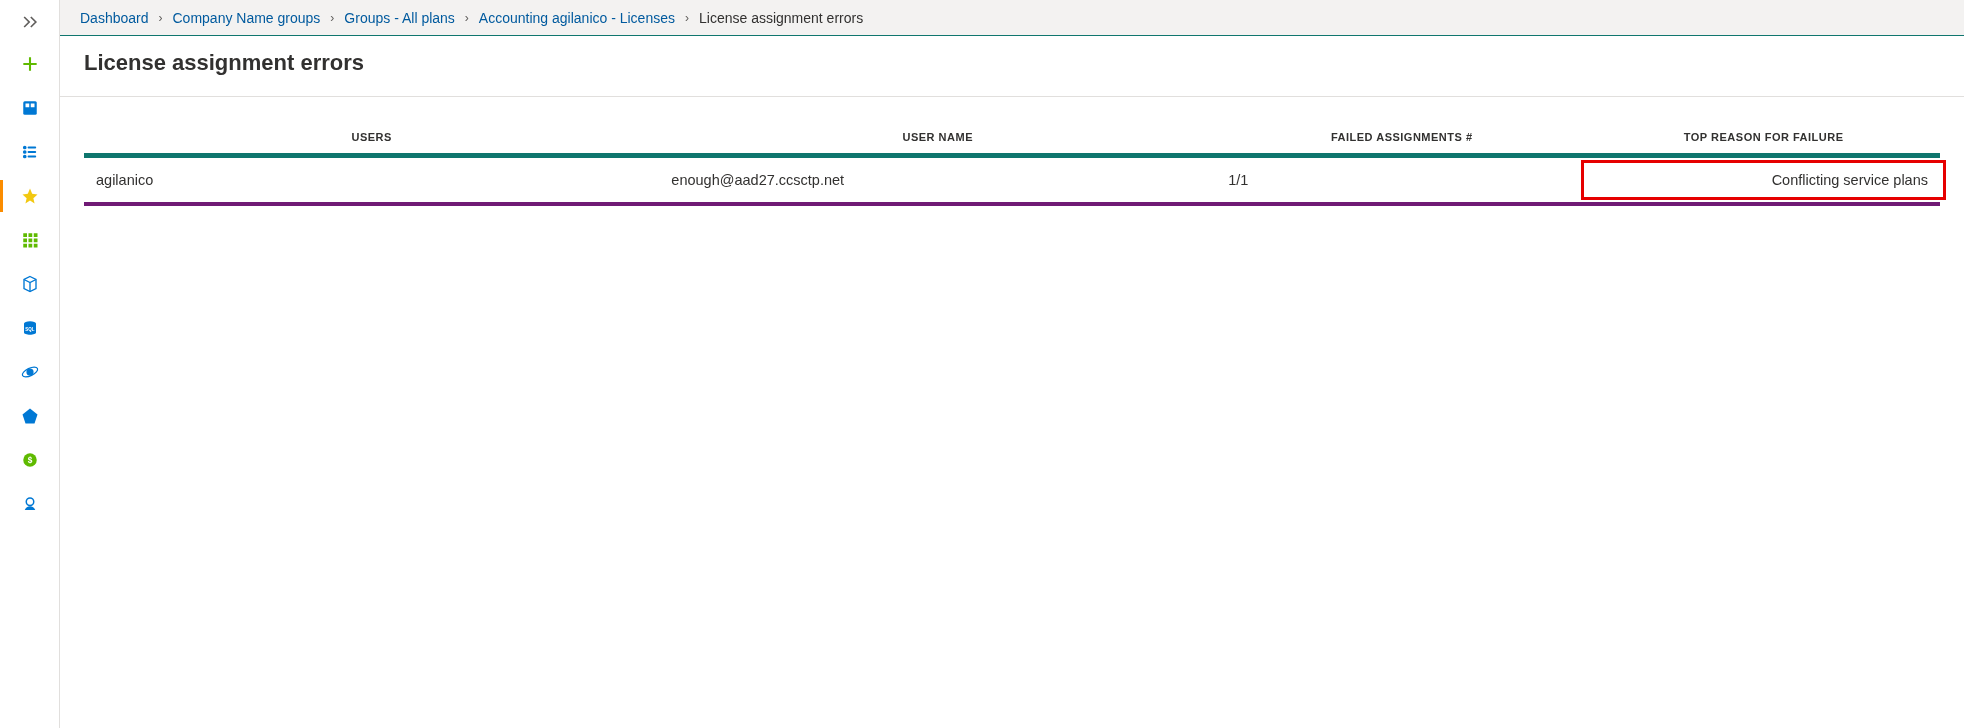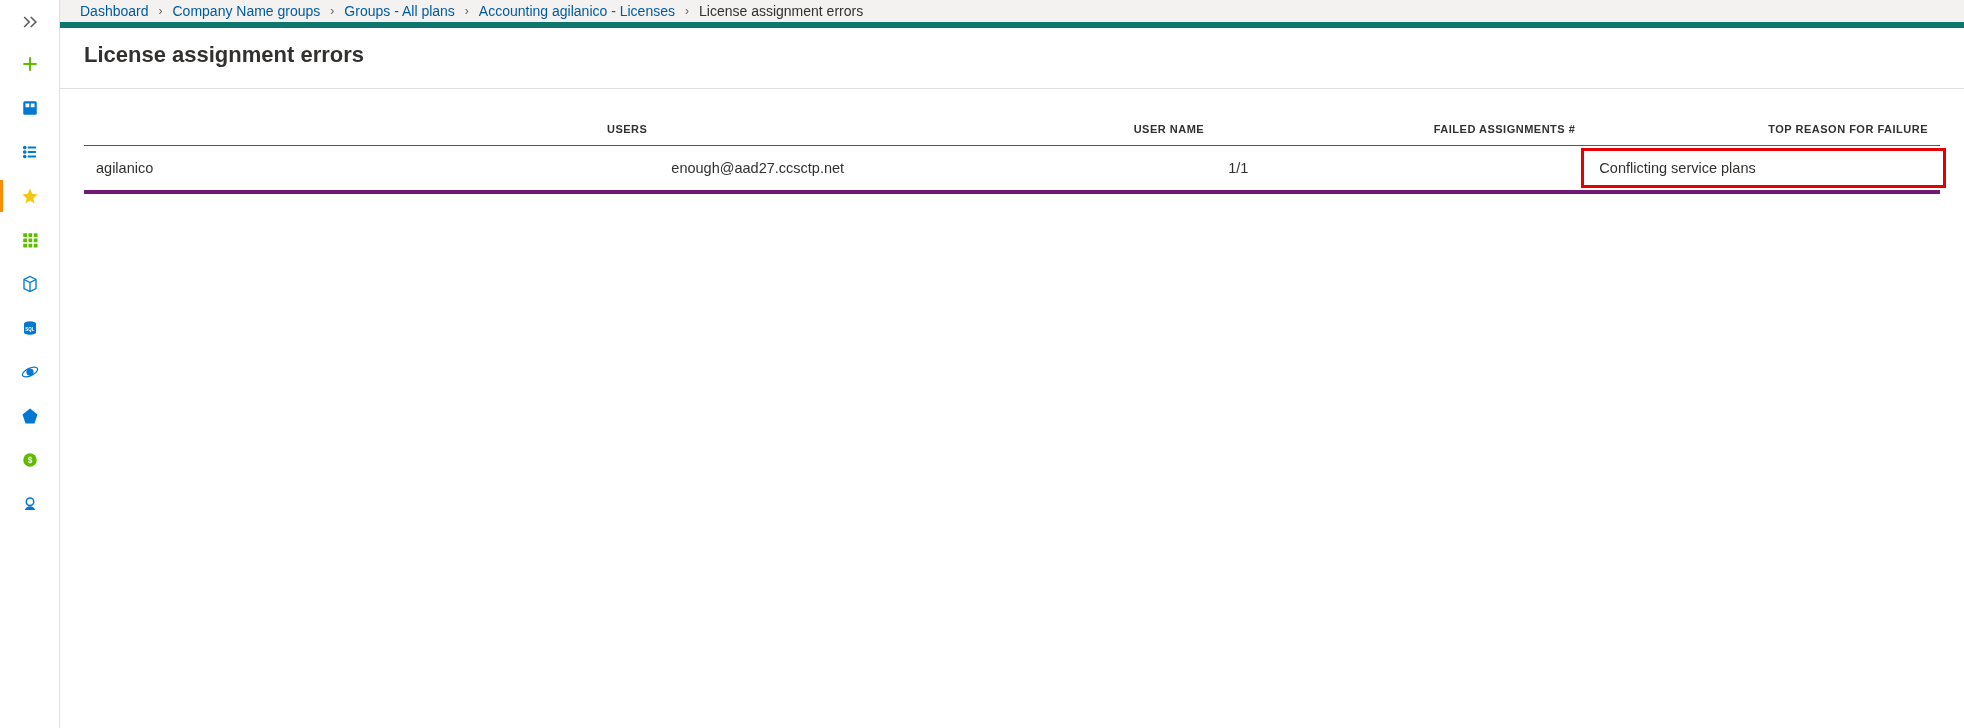--- a/index.html
+++ b/index.html
@@ -59,23 +59,23 @@
     }
 
     
     .main {
       flex: 1;
       display: flex;
       flex-direction: column;
       min-width: 0;
     }
     .breadcrumb-bar {
-      height: 28px;
+      height: 36px;
       background: #f3f2f1;
-      border-bottom: 6px solid #0f766e;
+      border-bottom: 1px solid #0f766e;
       display: flex;
       align-items: center;
       padding: 0 20px;
       font-size: 14px;
       gap: 4px;
     }
     .crumb-link { color: #005a9e; text-decoration: none; cursor: pointer; }
     .crumb-sep { color: #605e5c; padding: 0 6px; font-size: 12px; }
     .crumb-current { color: #323130; }
 
@@ -95,36 +95,36 @@
     table.data {
       width: 100%;
       border-collapse: collapse;
       table-layout: fixed;
     }
     table.data th {
       font-size: 11px;
       font-weight: 600;
       letter-spacing: 0.5px;
       color: #323130;
-      text-align: right;
+      text-align: center;
       padding: 10px 12px;
-      border-bottom: 1px solid #0f766e;
+      border-bottom: 5px solid #0f766e;
       text-transform: uppercase;
     }
     table.data td {
       font-size: 14.5px;
       color: #323130;
       padding: 14px 12px;
       border-bottom: 4px solid #701a75;
     }
     col.c1 { width: 31%; }
     col.c2 { width: 30%; }
     col.c3 { width: 20%; }
     col.c4 { width: 19%; }
-    td.reason-cell { position: relative; }
+    td.reason-cell { position: relative; text-align: right; }
     td.reason-cell.highlighted::after {
       content: "";
       position: absolute;
       top: 2px; bottom: 2px; left: -6px; right: -6px;
       border: 3px solid #e60000;
       pointer-events: none;
     }
   </style>
 </head>
 <body>

